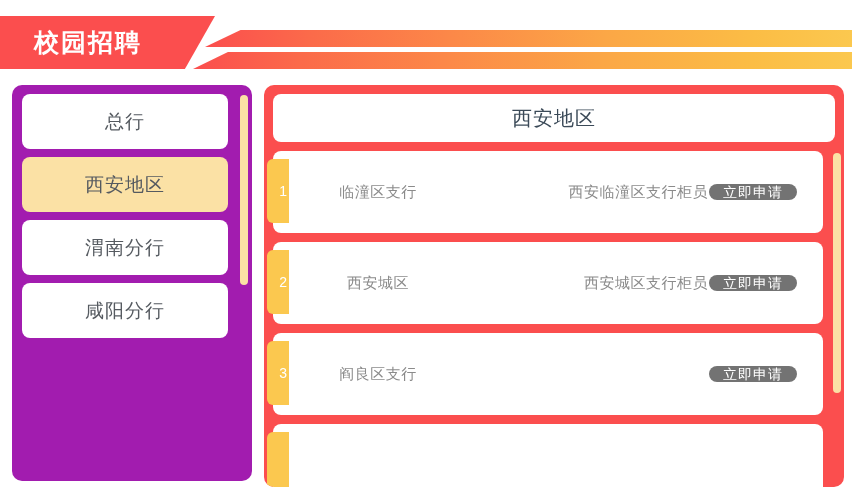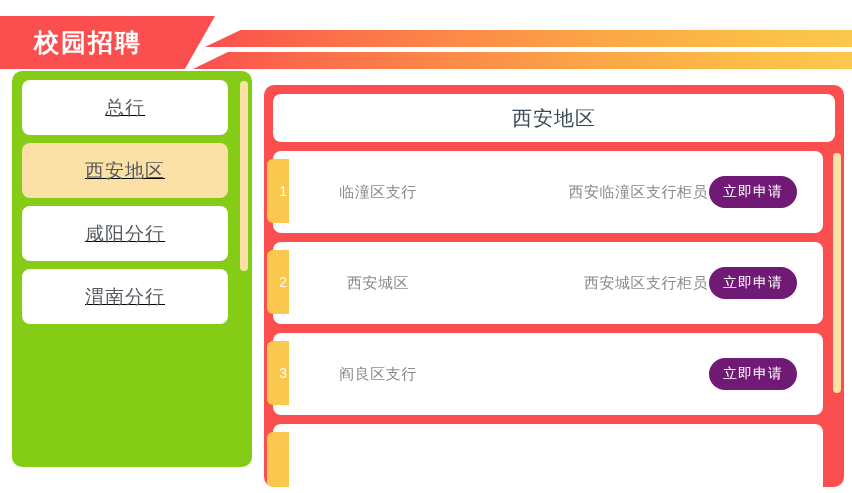--- a/index.html
+++ b/index.html
@@ -66,28 +66,27 @@
   .stripe-2 {
     left: 193px; top: 36px; width: 659px;
     -webkit-clip-path: polygon(5.3% 0, 100% 0, 100% 100%, 0 100%);
     clip-path: polygon(5.3% 0, 100% 0, 100% 100%, 0 100%);
   }
 
   
   .sidebar {
     position: absolute;
     left: 12px;
-    top: 71px;
+    top: 85px;
     width: 240px;
     height: 396px;
-    background: #84cc16;
+    background: #a21caf;
     border-radius: 10px;
     padding: 9px 10px 9px 10px;
     overflow: hidden;
-    text-decoration: underline;
   }
 
   .sidebar-scroll {
     position: relative;
     width: 100%;
     height: 100%;
   }
 
   .sidebar-item {
     position: relative;
@@ -211,22 +210,22 @@
     text-align: right;
     font-size: 15px;
     color: #8b8b8b;
     letter-spacing: 0.5px;
   }
 
   .apply-btn {
     position: absolute;
     right: 26px;
     width: 88px;
-    height: 32px;
-    background: #701a75;
+    height: 16px;
+    background: #737373;
     border: none;
     border-radius: 16px;
     color: #ffffff;
     font-size: 14px;
     font-family: "Liberation Sans", "DejaVu Sans", sans-serif;
     letter-spacing: 1px;
     cursor: pointer;
   }
 
   .panel-thumb {
@@ -254,24 +253,24 @@
 
   <div class="sidebar">
     <div class="sidebar-scroll" id="sidebar-list">
         <div class="sidebar-item">
           <span class="sidebar-item-label">总行</span>
         </div>
         <div class="sidebar-item active">
           <span class="sidebar-item-label">西安地区</span>
         </div>
         <div class="sidebar-item">
+          <span class="sidebar-item-label">渭南分行</span>
+        </div>
+        <div class="sidebar-item">
           <span class="sidebar-item-label">咸阳分行</span>
-        </div>
-        <div class="sidebar-item">
-          <span class="sidebar-item-label">渭南分行</span>
         </div>
       </div>
     <div class="sidebar-track"></div>
     <div class="sidebar-thumb"></div>
   </div>
 
   <div class="main-panel">
     <div class="panel-title">
       <span class="panel-title-text">西安地区</span>
     </div>

